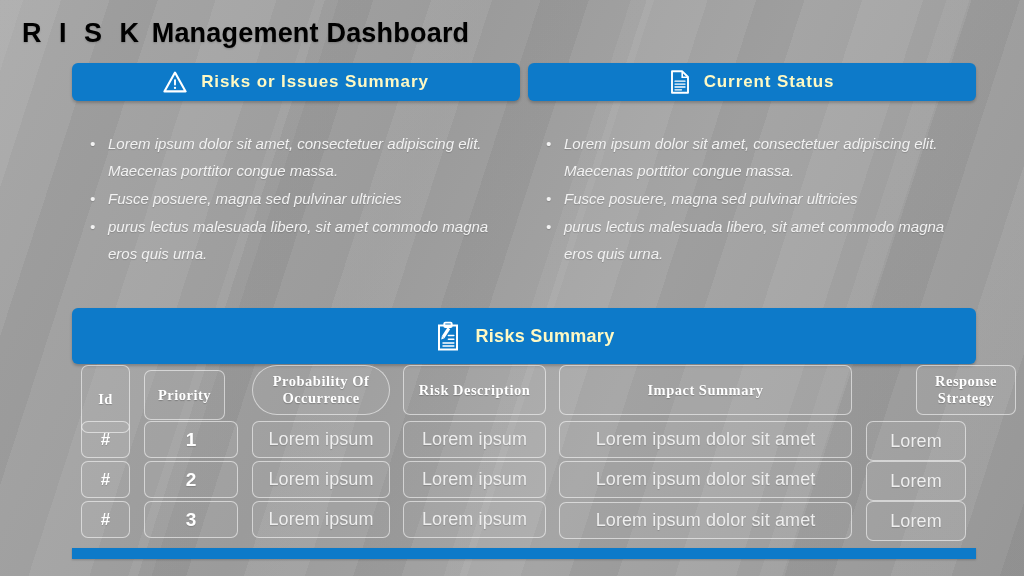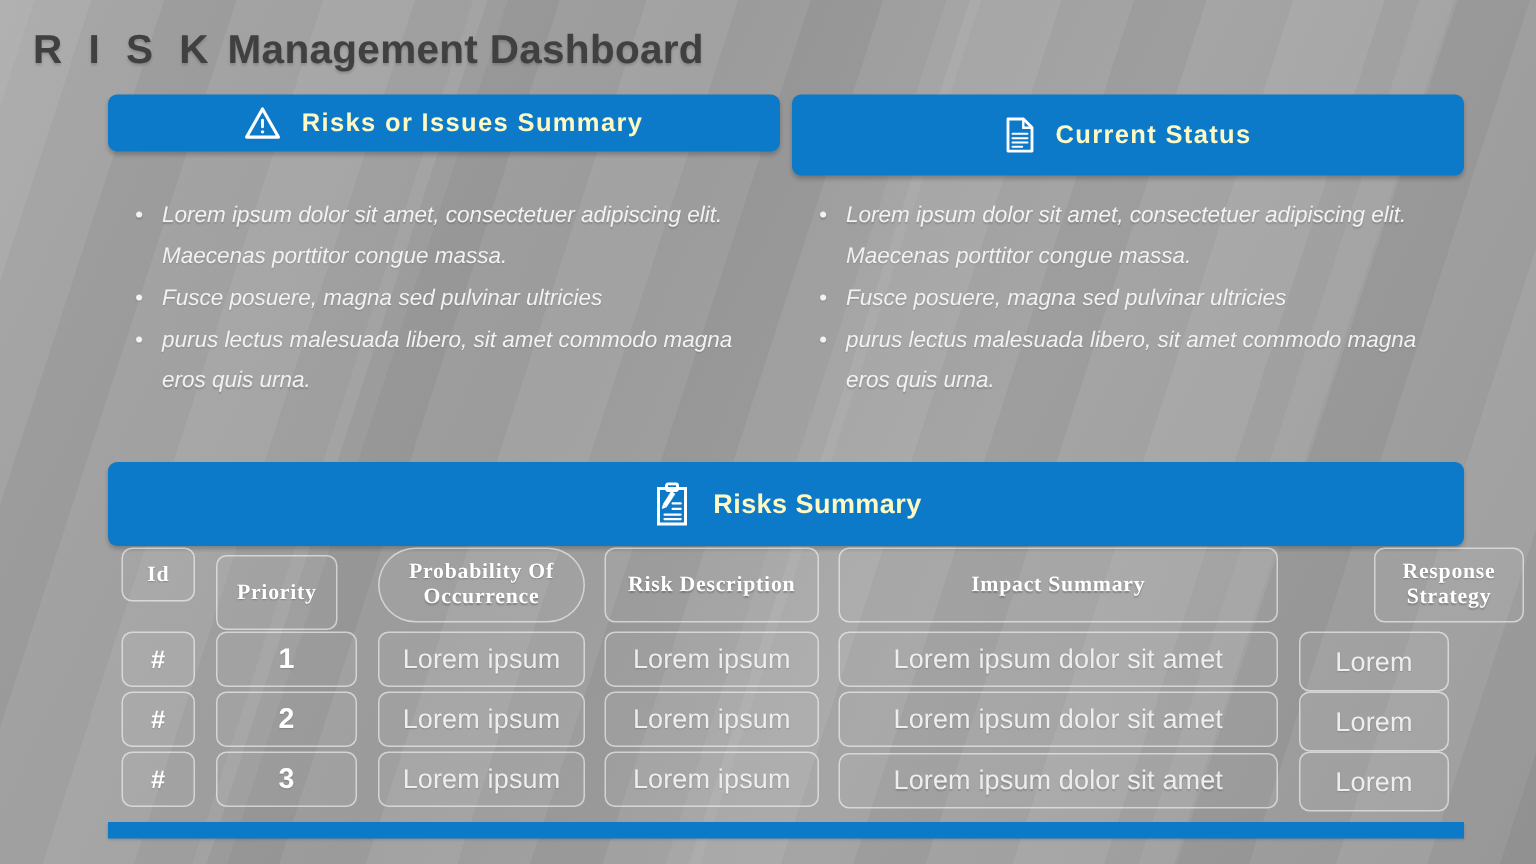--- a/index.html
+++ b/index.html
@@ -51,21 +51,21 @@
       );
   }
 
   .layer { position: absolute; inset: 0; }
 
   
   .page-title {
     position: absolute;
     left: 22px;
     top: 18px;
-    color: #404040;
+    color: #000000;
     font-size: 27px;
     font-weight: bold;
     letter-spacing: 0.2px;
     white-space: pre;
     text-shadow: 0 1px 2px rgba(0,0,0,0.18);
   }
   .page-title .risk-word { letter-spacing: 5px; }
 
   
   .banner {
@@ -88,21 +88,21 @@
   .banner-label.tight { letter-spacing: 0.2px; }
 
   .banner-icon {
     display: flex;
     align-items: center;
     justify-content: center;
     line-height: 0;
   }
 
   #banner-risks   { left: 72px;  top: 63px;  width: 448px; height: 38px; }
-  #banner-status  { left: 528px; top: 63px;  width: 448px; height: 54px; }
+  #banner-status  { left: 528px; top: 63px;  width: 448px; height: 38px; }
   #banner-summary { left: 72px;  top: 308px; width: 904px; height: 56px; }
 
   #banner-summary .banner-label { font-size: 18px; letter-spacing: 0.3px; }
 
   
   .bottom-bar {
     position: absolute;
     left: 72px;
     top: 548px;
     width: 904px;
@@ -247,21 +247,21 @@
           </g>
           <path d="M13.6 6.2 L16.2 8.3 L10.4 17.2 L7.9 15.1 Z" fill="#ffffff"></path>
           <path d="M7.9 15.1 L10.4 17.2 L7.2 18.4 Z" fill="#ffffff"></path>
         </svg>
       </span>
       <span class="banner-label tight">Risks Summary</span>
     </div>
 
     <div class="table">
 
-      <div class="cell head" style="left:81px;  top:365px; width:49px;  height:36px;text-align:center;">Id</div>
+      <div class="cell head" style="left:81px;  top:365px; width:49px;  height:68px;text-align:center;">Id</div>
       <div class="cell head" style="left:144px; top:370px; width:81px;  height:50px;">Priority</div>
       <div class="cell head" style="left:252px; top:365px; width:138px; height:50px;border-radius:25px;">Probability Of Occurrence</div>
       <div class="cell head" style="left:403px; top:365px; width:143px; height:50px;">Risk Description</div>
       <div class="cell head" style="left:559px; top:365px; width:293px; height:50px;">Impact Summary</div>
       <div class="cell head" style="left:916px; top:365px; width:100px; height:50px;">Response Strategy</div>
 
       <div class="cell data hash" style="left:81px;  top:421px; width:49px;  height:37px;">#</div>
       <div class="cell data num" style="left:144px; top:421px; width:94px;  height:37px;">1</div>
       <div class="cell data" style="left:252px; top:421px; width:138px; height:37px;">Lorem ipsum</div>
       <div class="cell data" style="left:403px; top:421px; width:143px; height:37px;">Lorem ipsum</div>

